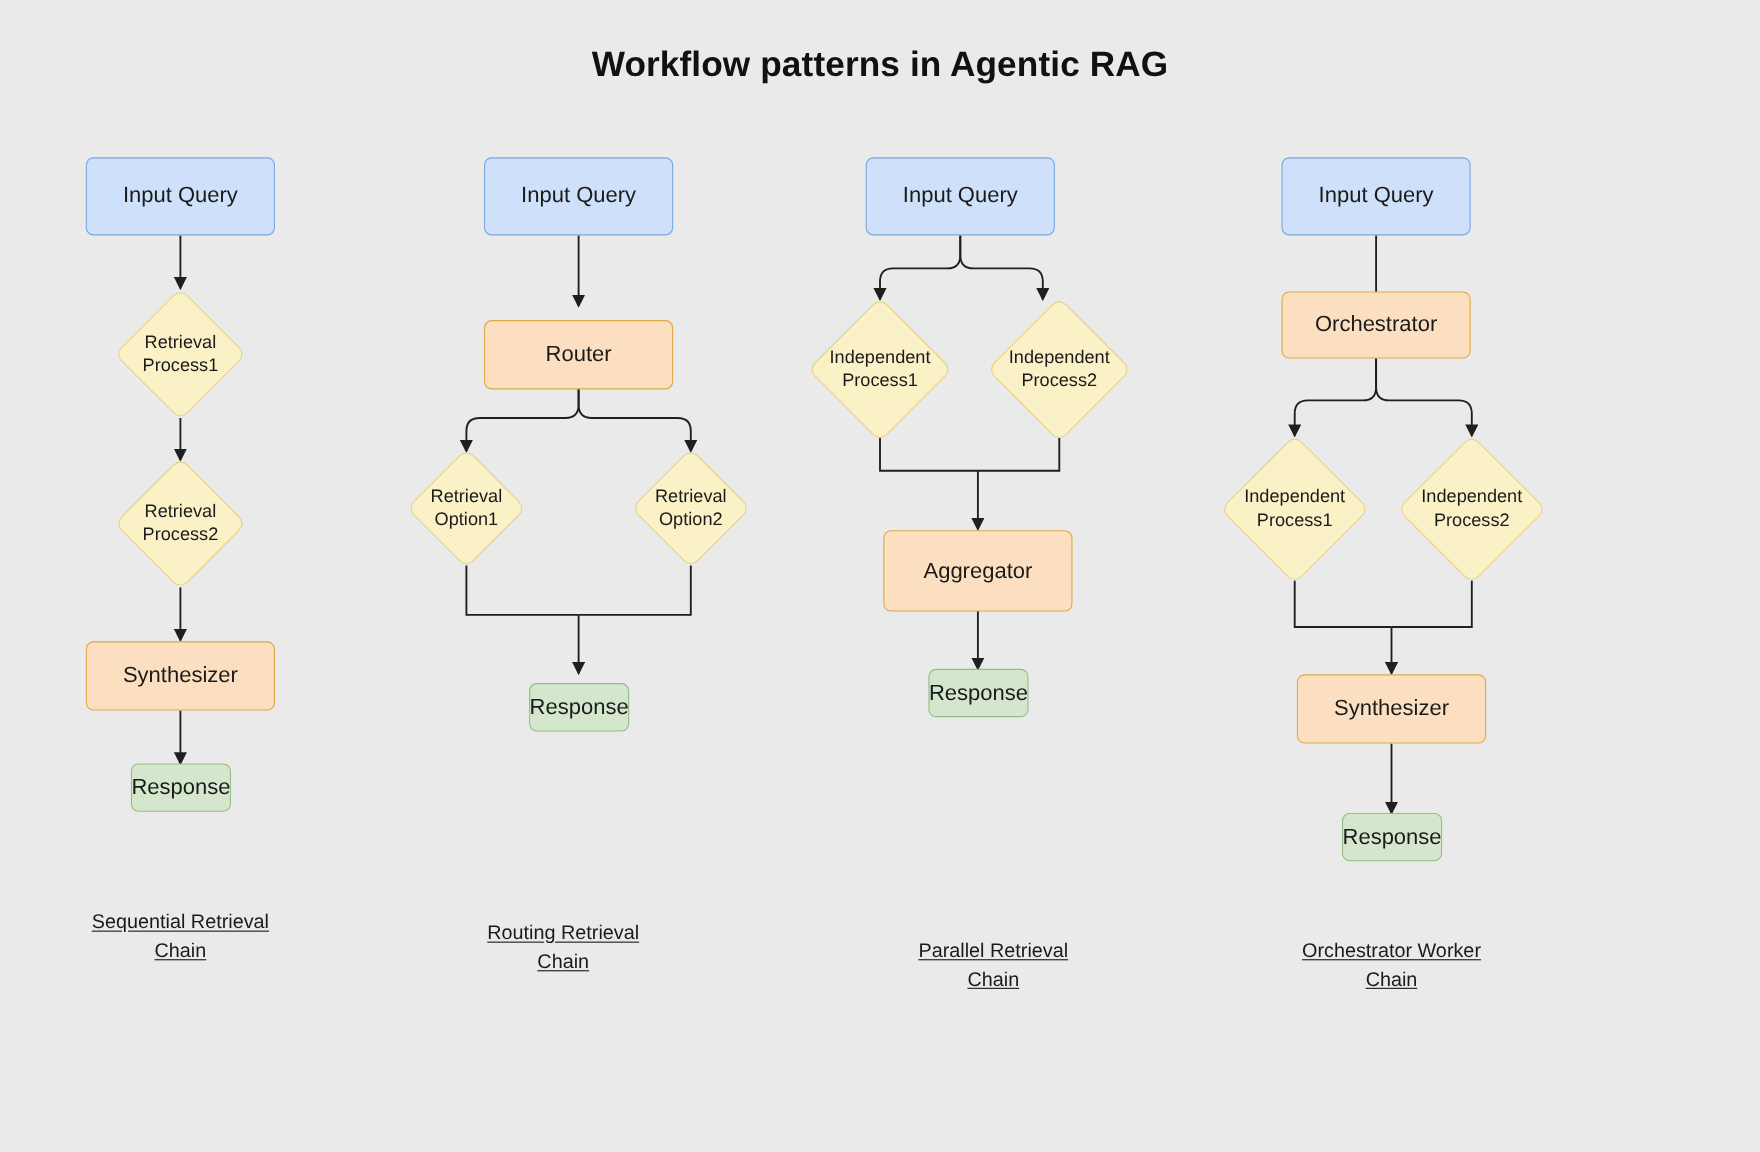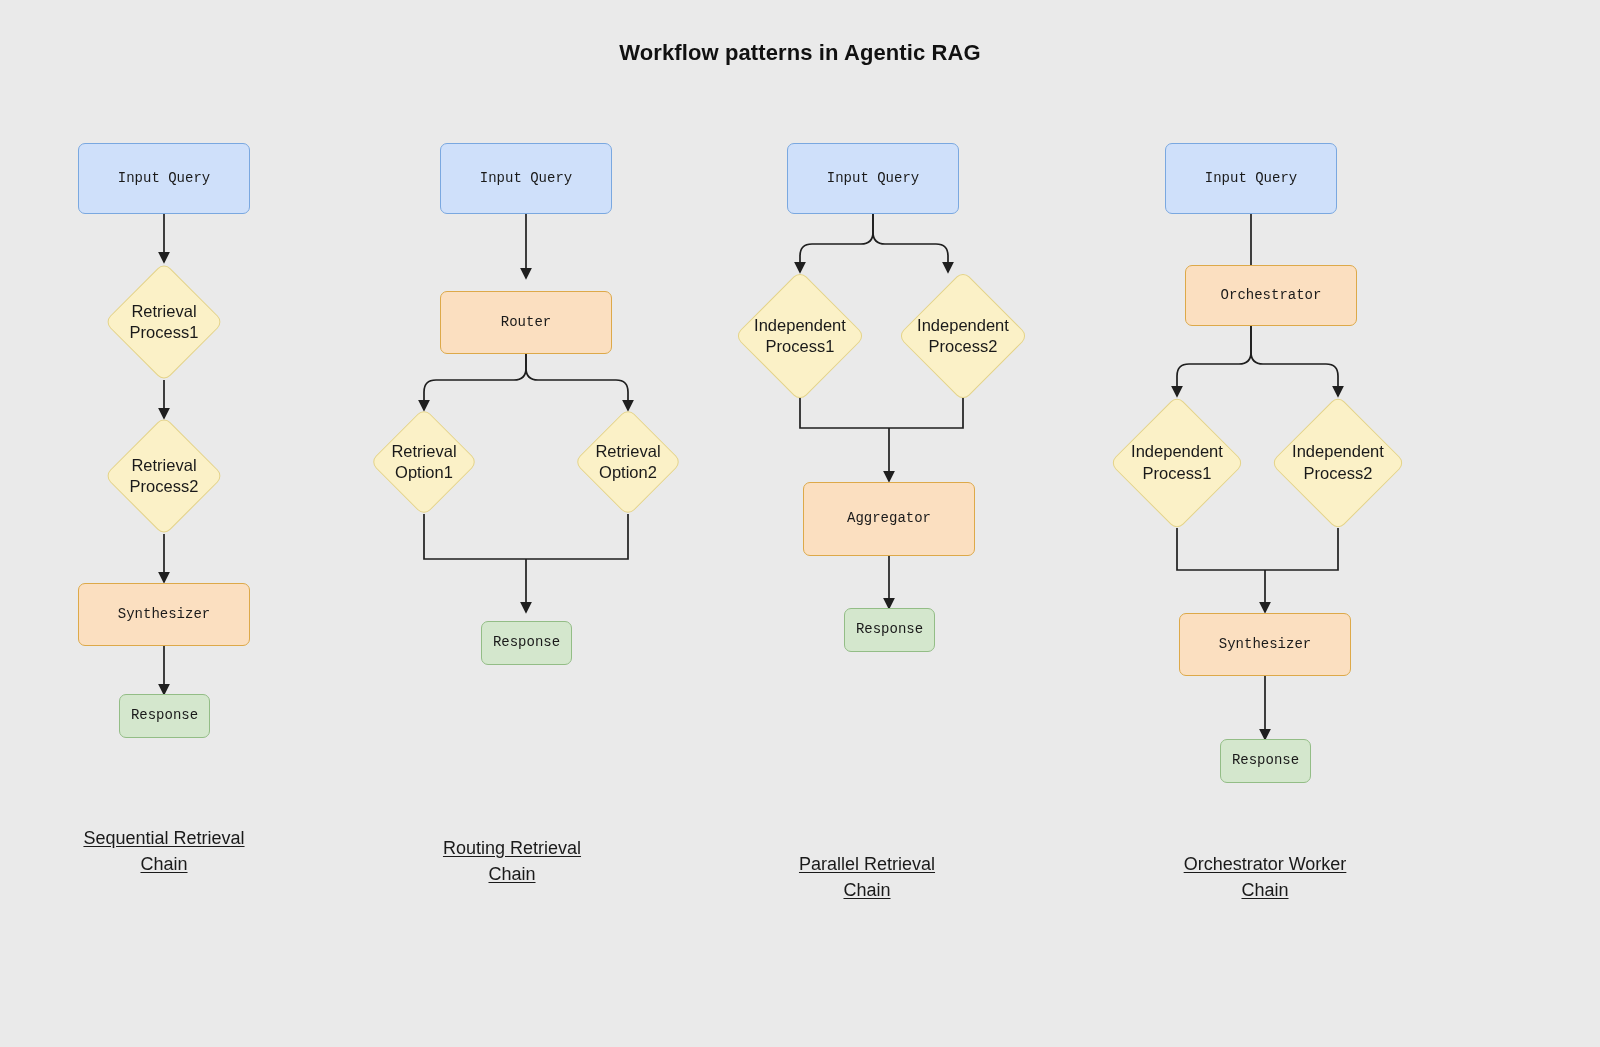--- a/index.html
+++ b/index.html
@@ -10,37 +10,36 @@
     width: 1600px; height: 1047px;
     position: relative;
     overflow: hidden;
     font-family: "Liberation Sans", sans-serif;
     color: #111111;
   }
   #diagram-title {
     position: absolute;
     top: 40px; left: 0; width: 1600px;
     text-align: center;
-    font-size: 22px;
+    font-size: 32px;
     font-weight: bold;
     color: #111111;
     letter-spacing: 0.1px;
   }
   .node {
     position: absolute;
     box-sizing: border-box;
     display: flex;
     align-items: center;
     justify-content: center;
     text-align: left;
-    font-size: 14px;
+    font-size: 20px;
     line-height: 1.25;
     color: #1a1a1a;
     white-space: nowrap;
-    font-family: Liberation Mono, monospace;
   }
   .box {
     border-radius: 7px;
     border-width: 1.3px;
     border-style: solid;
   }
   .box.blue   { background: #cfe0fa; border-color: #7aa8e0; }
   .box.orange { background: #fbdfc0; border-color: #dda949; }
   .box.green  { background: #d4e7cd; border-color: #93bd86; }
 
@@ -211,30 +210,30 @@
 </div>
 
 <div class="node box orange" style="left:803px; top:482px; width:172px; height:74px;">
   <span>Aggregator</span>
 </div>
 
 <div class="node box green" style="left:844px; top:608px; width:91px; height:44px;">
   <span>Response</span>
 </div>
 
-<div class="caption" style="left:761px; top:851px; width:212px;">
+<div class="caption" style="left:797px; top:851px; width:212px;">
   <span>Parallel Retrieval</span><br>
   <span>Chain</span>
 </div>
 
 <div class="node box blue" style="left:1165px; top:143px; width:172px; height:71px;">
   <span>Input Query</span>
 </div>
 
-<div class="node box orange" style="left:1165px; top:265px; width:172px; height:61px;margin-left:20px;">
+<div class="node box orange" style="left:1165px; top:265px; width:172px; height:61px;">
   <span>Orchestrator</span>
 </div>
 
 <div class="diamond-wrap" style="left:1107px; top:396px; width:140px; height:133px;">
   <div class="diamond-shape" style="width:94px; height:94px;"></div>
   <div class="diamond-label">
     <div>Independent</div>
     <div>Process1</div>
   </div>
 </div>

